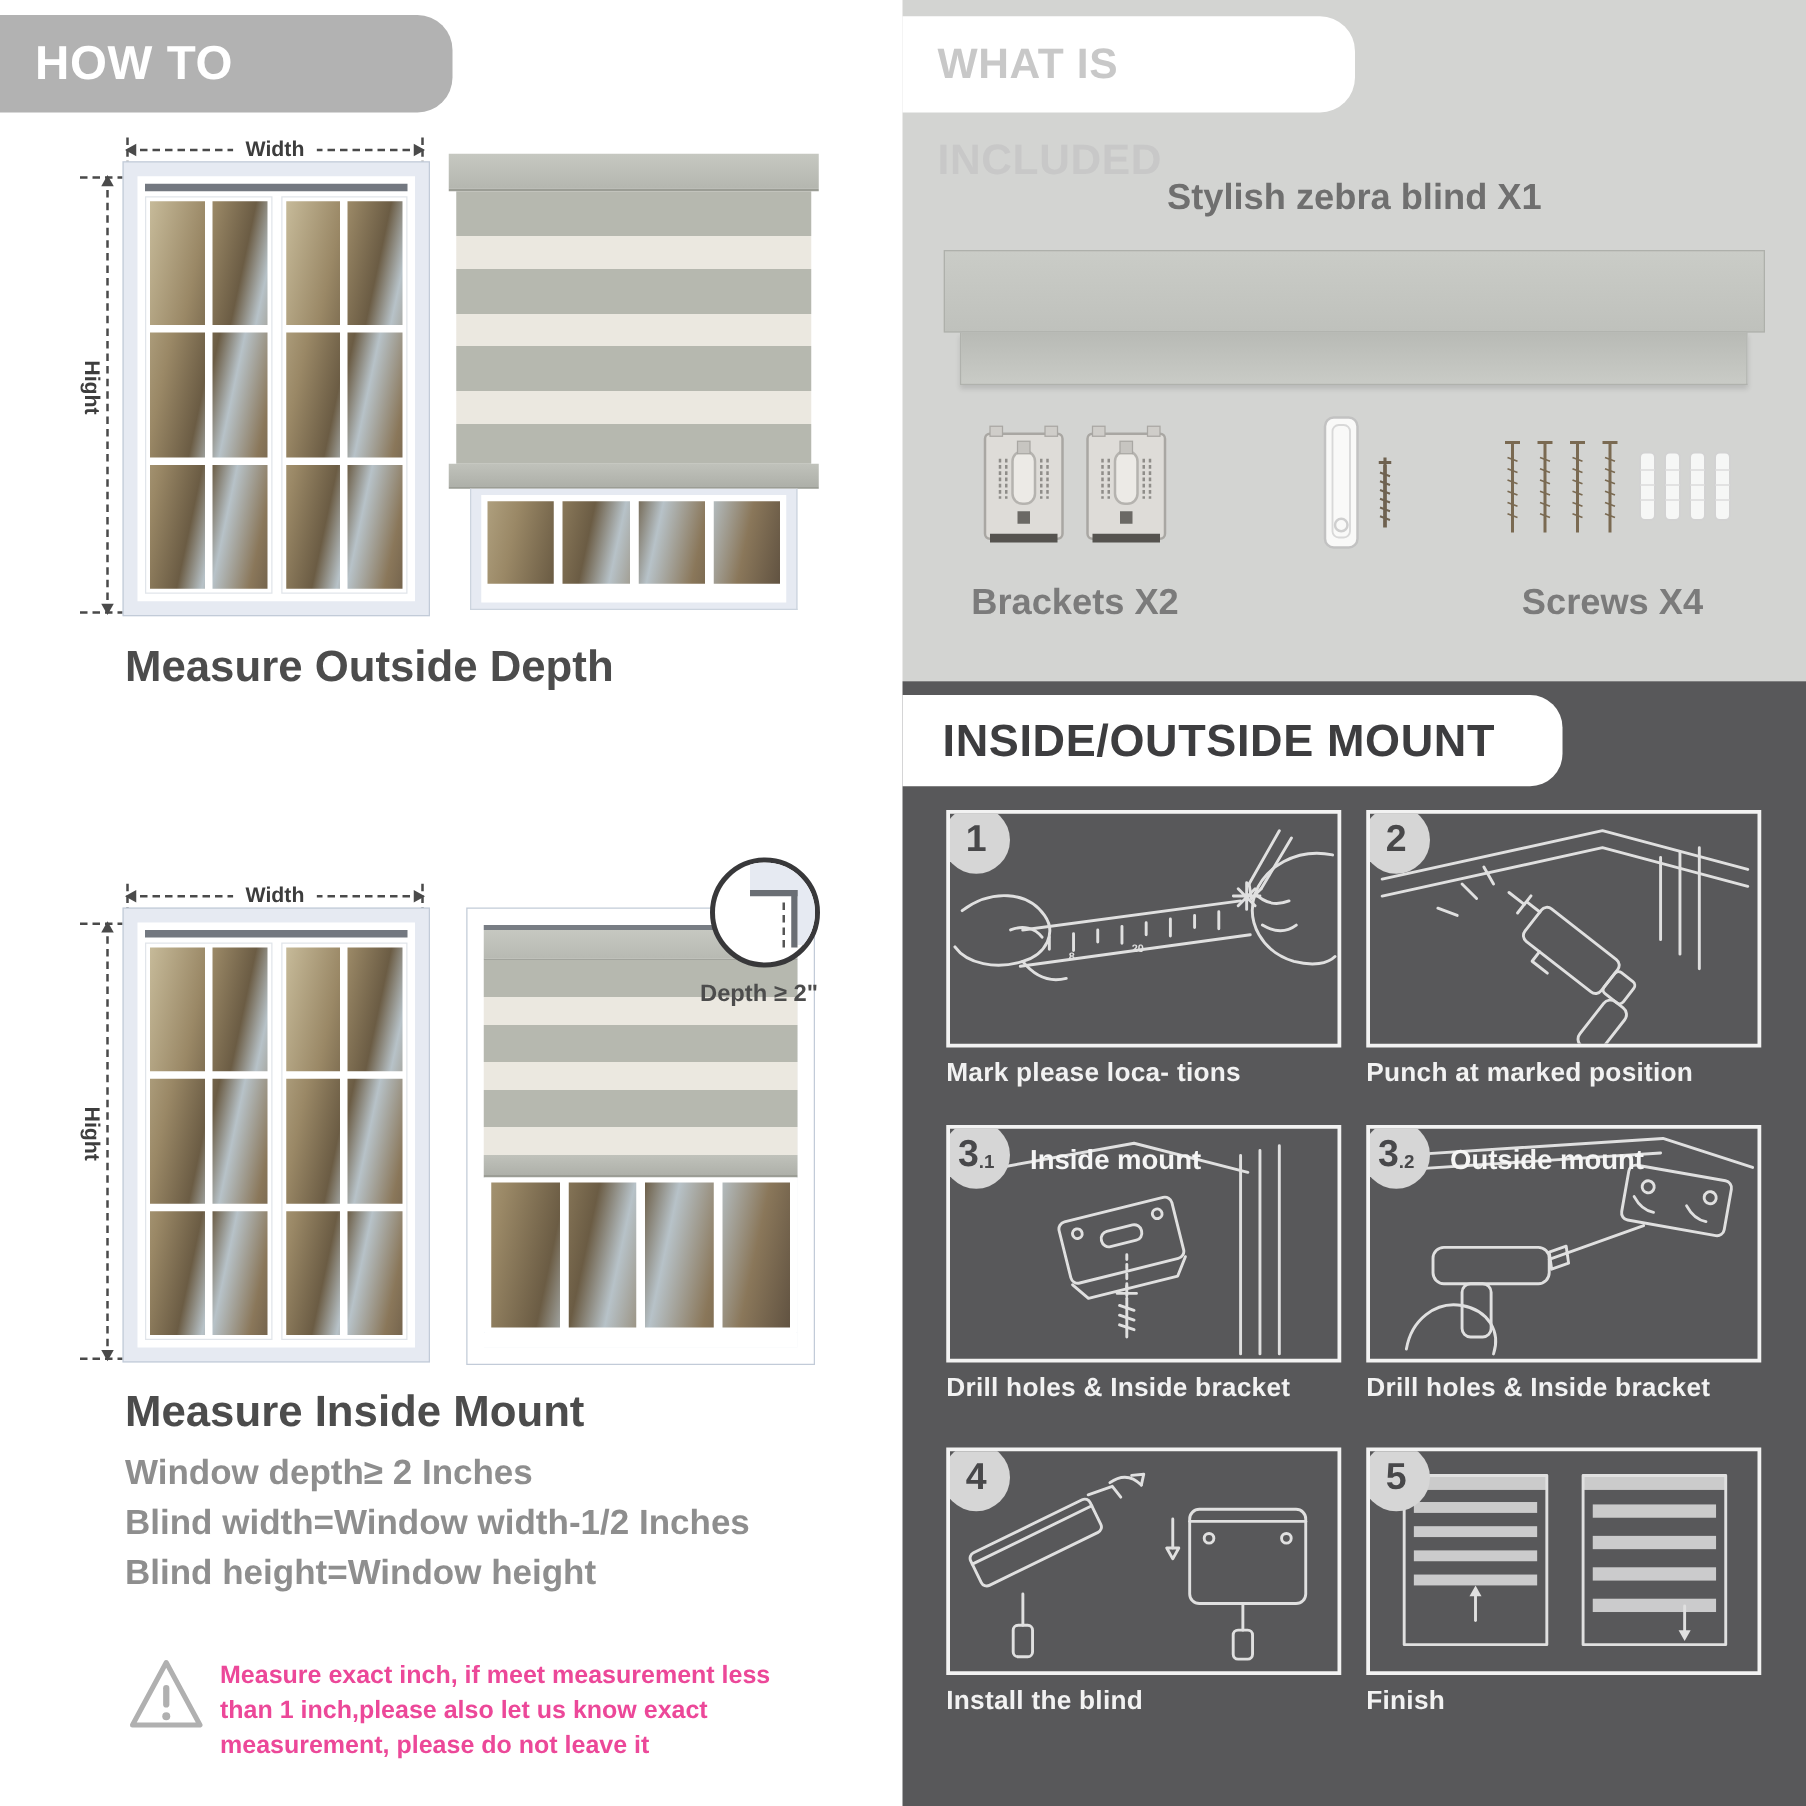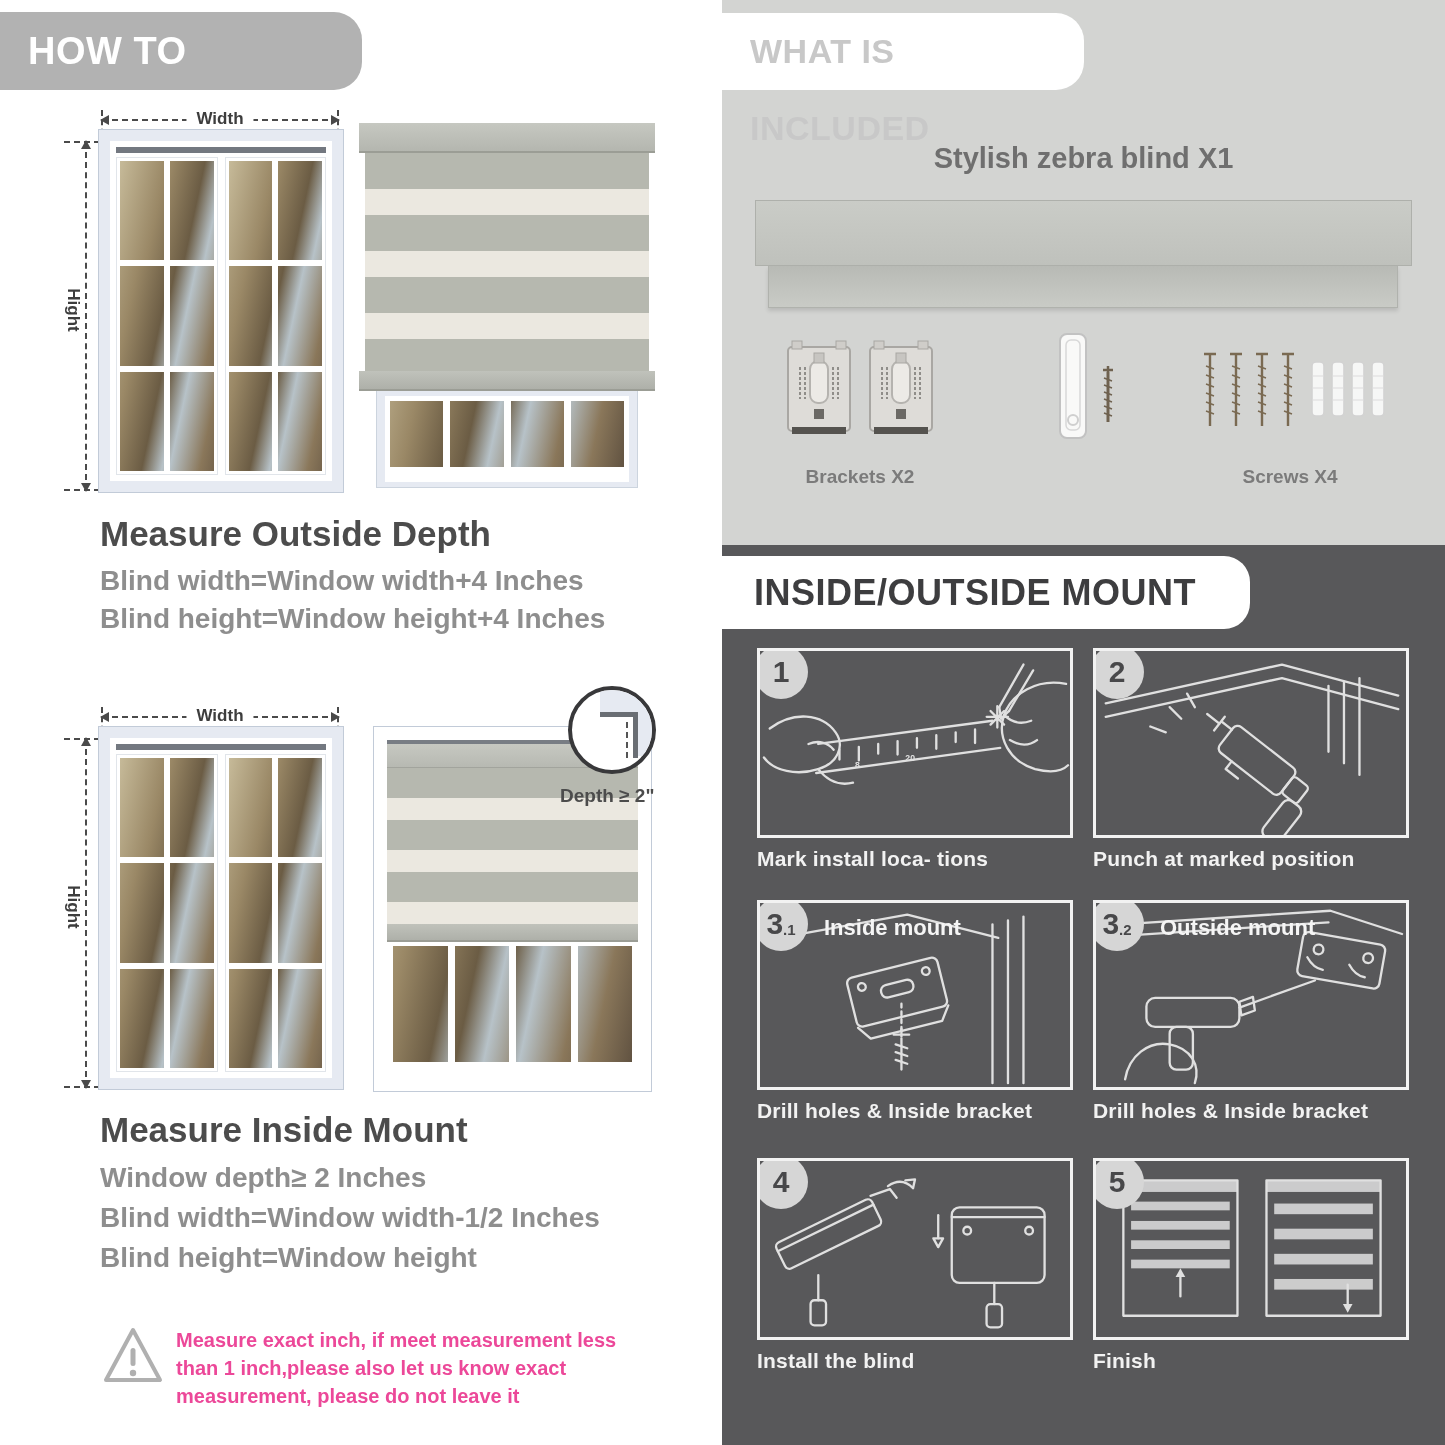--- a/index.html
+++ b/index.html
@@ -117,21 +117,21 @@
   .product-label { position:absolute; left:0; top:142px; width:100%; text-align:center;
     font-size:29px; color:#6f6f6f; }
   .headrail { position:absolute; left:33px; top:200px; width:657px; height:66px;
     background:linear-gradient(180deg,#caccC7,#bfc1bc); background-color:#c3c5c0;
     border:1px solid #aeb0ab; }
   .headrail-under { position:absolute; left:46px; top:266px; width:630px; height:42px;
     background:linear-gradient(180deg,#b8bab5,#c9cbc6); border:1px solid #b0b2ad; border-top:none;
     box-shadow:0 3px 4px rgba(0,0,0,.12); }
   .item-group { position:absolute; top:330px; text-align:center; }
   .item-art { height:122px; display:flex; align-items:center; justify-content:center; gap:12px; }
-  .item-caption { margin-top:14px; font-size:19px; color:#7b7b7b; }
+  .item-caption { margin-top:14px; font-size:29px; color:#7b7b7b; }
 
   .mount-panel { position:absolute; left:0; top:545px; width:723px; height:900px; background:#58585a; }
   .mount-header {
     position:absolute; left:0; top:11px; width:528px; height:73px;
     background:#ffffff; border-radius:0 26px 26px 0;
     color:#3d3d3f; font-size:36px; line-height:73px; padding-left:32px; letter-spacing:.5px;
   }
   .step { position:absolute; width:316px; }
   .step-frame { position:relative; width:316px; border:3px solid #f2f2f2; overflow:hidden; }
   .step-frame svg { display:block; }
@@ -201,24 +201,20 @@
             <div class="pane"></div>
             <div class="pane"></div>
             <div class="pane"></div>
           </div>
         <div class="uw-sill"></div>
       </div>
     </div>
   </div>
 
   <div class="sec-title" style="top:514px;">Measure Outside Depth</div>
-  <div class="sec-lines" style="top:562px;">
-    <div>Blind width=Window width+4 Inches</div>
-    <div>Blind height=Window height+4 Inches</div>
-  </div>
 
   <div class="warrow" style="left:102px; top:716px; width:236px;">
     <span class="wlabel">Width</span>
   </div>
   <div class="vtick" style="left:101px; top:707px; height:34px;"></div>
   <div class="vtick" style="left:337px; top:707px; height:34px;"></div>
   <div class="varrow" style="left:85px; top:739px; height:348px;"></div>
   <div class="htick" style="left:64px; top:738px; width:66px;"></div>
   <div class="htick" style="left:64px; top:1086px; width:66px;"></div>
   <div class="vlabel" style="left:38px; top:897px;">Hight</div>
@@ -389,21 +385,21 @@
             <path d="M245,58 L247,70 L255,62"></path>
           </g>
           <text x="96" y="121" font-size="9" class="inkfill">8</text>
           <text x="148" y="114" font-size="9" class="inkfill">20</text>
         </svg>
         <div class="badge">
           <span>1</span>
         </div>
 
       </div>
-      <div class="step-caption">Mark install loca- tions</div>
+      <div class="step-caption">Mark please loca- tions</div>
     </div>
 
     <div class="step" style="left:371px; top:103px;">
       <div class="step-frame" style="height:190px;">
         <svg width="310" height="184" viewBox="0 0 316 190">
           <g class="ink">
             <path d="M8,54 L190,14 L310,46"></path>
             <path d="M8,68 L190,28 L310,60"></path>
             <path d="M238,36 V104 M254,32 V116 M270,28 V128"></path>
             <path d="M86,70 l-12,-12 M100,58 l-8,-14 M70,84 l-16,-6"></path>

